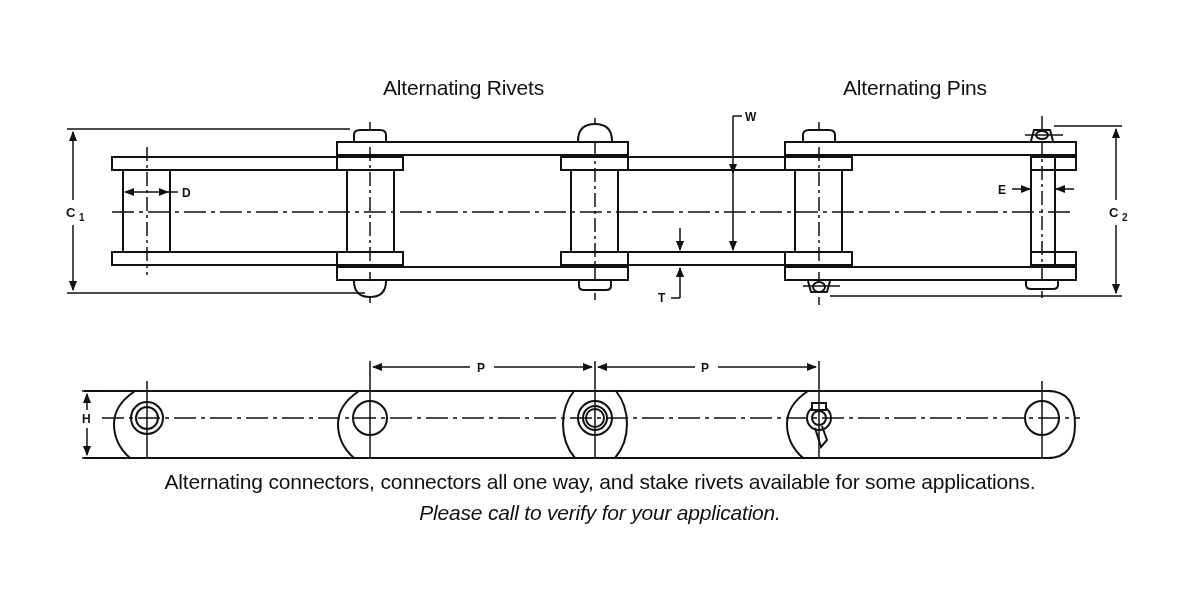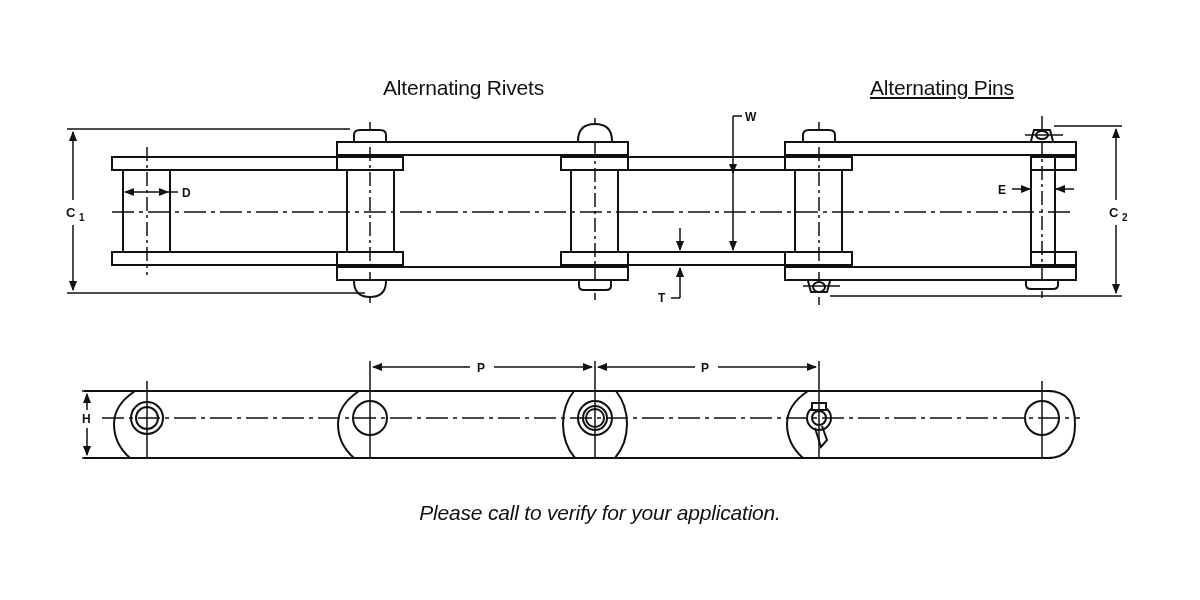--- a/index.html
+++ b/index.html
@@ -7,21 +7,21 @@
   #stage { position: absolute; left: 0; top: 0; width: 1200px; height: 460px; }
   .title { position: absolute; top: 76px; font-size: 21px; color: #111; font-family: "Liberation Sans", sans-serif; letter-spacing: -0.2px; }
   .caption { position: absolute; left: 0; width: 1200px; text-align: center; font-size: 21px; color: #111; font-family: "Liberation Sans", sans-serif; letter-spacing: -0.2px; }
   svg text { font-family: "Liberation Sans", sans-serif; font-weight: bold; fill: #111; }
 </style>
 </head>
 <body>
 
 <div id="stage">
   <div class="title" style="left:383px;">Alternating Rivets</div>
-  <div class="title" style="left:870px;text-decoration:underline;">Alternating Pins</div>
+  <div class="title" style="left:843px;">Alternating Pins</div>
 
   <svg width="1200" height="600" viewBox="0 0 1200 600" style="position:absolute;left:0;top:0;">
     <defs>
       <marker id="arr" viewBox="0 0 10 10" refX="9" refY="5" markerWidth="7" markerHeight="7" orient="auto-start-reverse">
         <path d="M0,1 L10,5 L0,9 z" fill="#111"></path>
       </marker>
     </defs>
     <g stroke="#111" fill="none" stroke-width="2">
 
       <g>
@@ -180,14 +180,15 @@
     <text x="745" y="121" font-size="12">W</text>
     <text x="658" y="302" font-size="12">T</text>
     <text x="998" y="194" font-size="12">E</text>
     <text x="1109" y="217" font-size="13">C</text>
     <text x="1122" y="221" font-size="10">2</text>
     <text x="82" y="423" font-size="12">H</text>
     <text x="477" y="372" font-size="12">P</text>
     <text x="701" y="372" font-size="12">P</text>
   </svg>
 
+  <div class="caption" style="top:470px;">Alternating connectors, connectors all one way, and stake rivets available for some applications.</div>
   <div class="caption" style="top:501px;font-style:italic;">Please call to verify for your application.</div>
 </div>
 
 </body></html>

